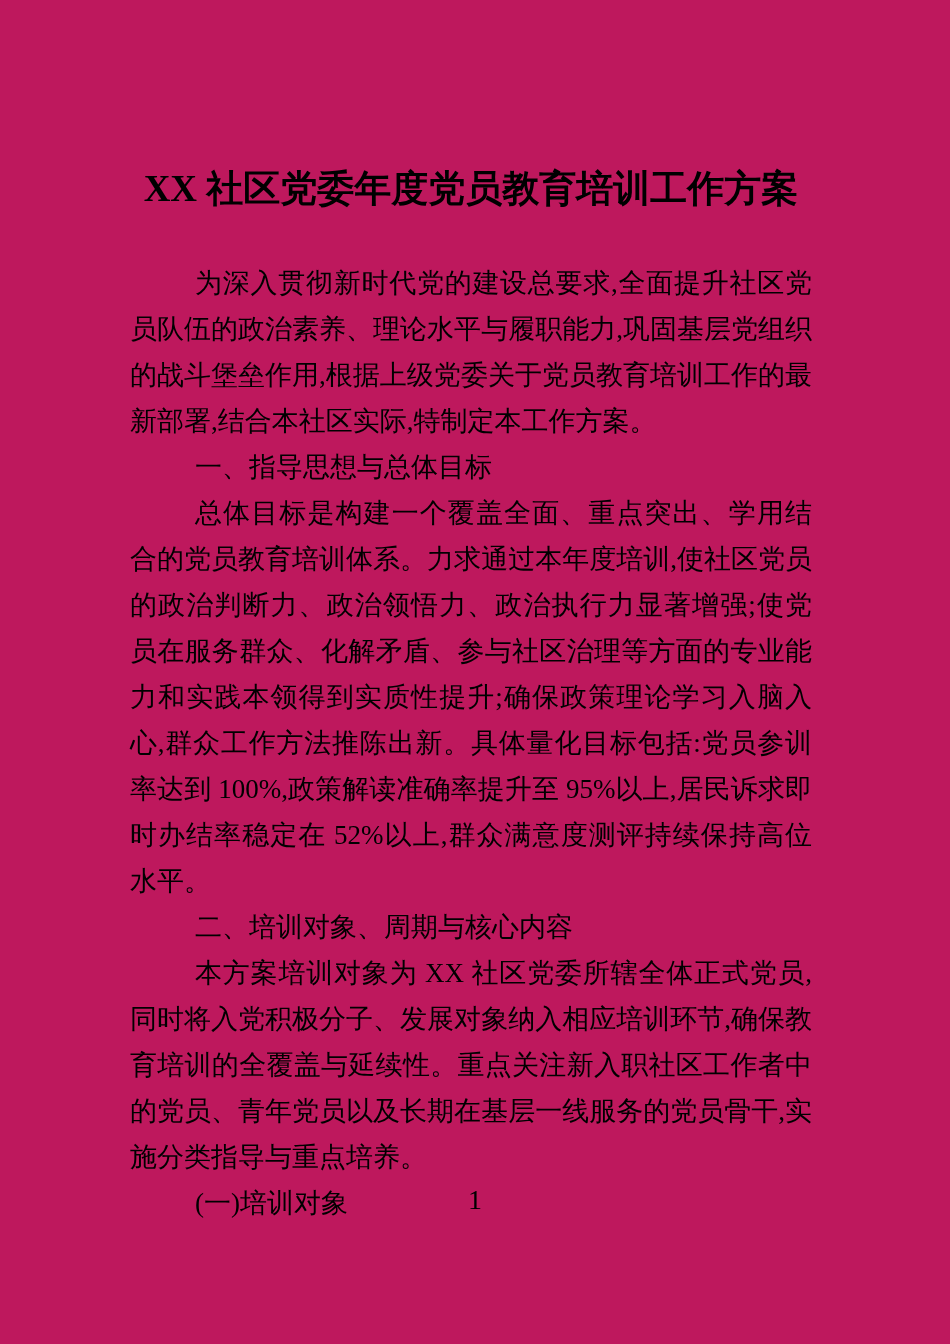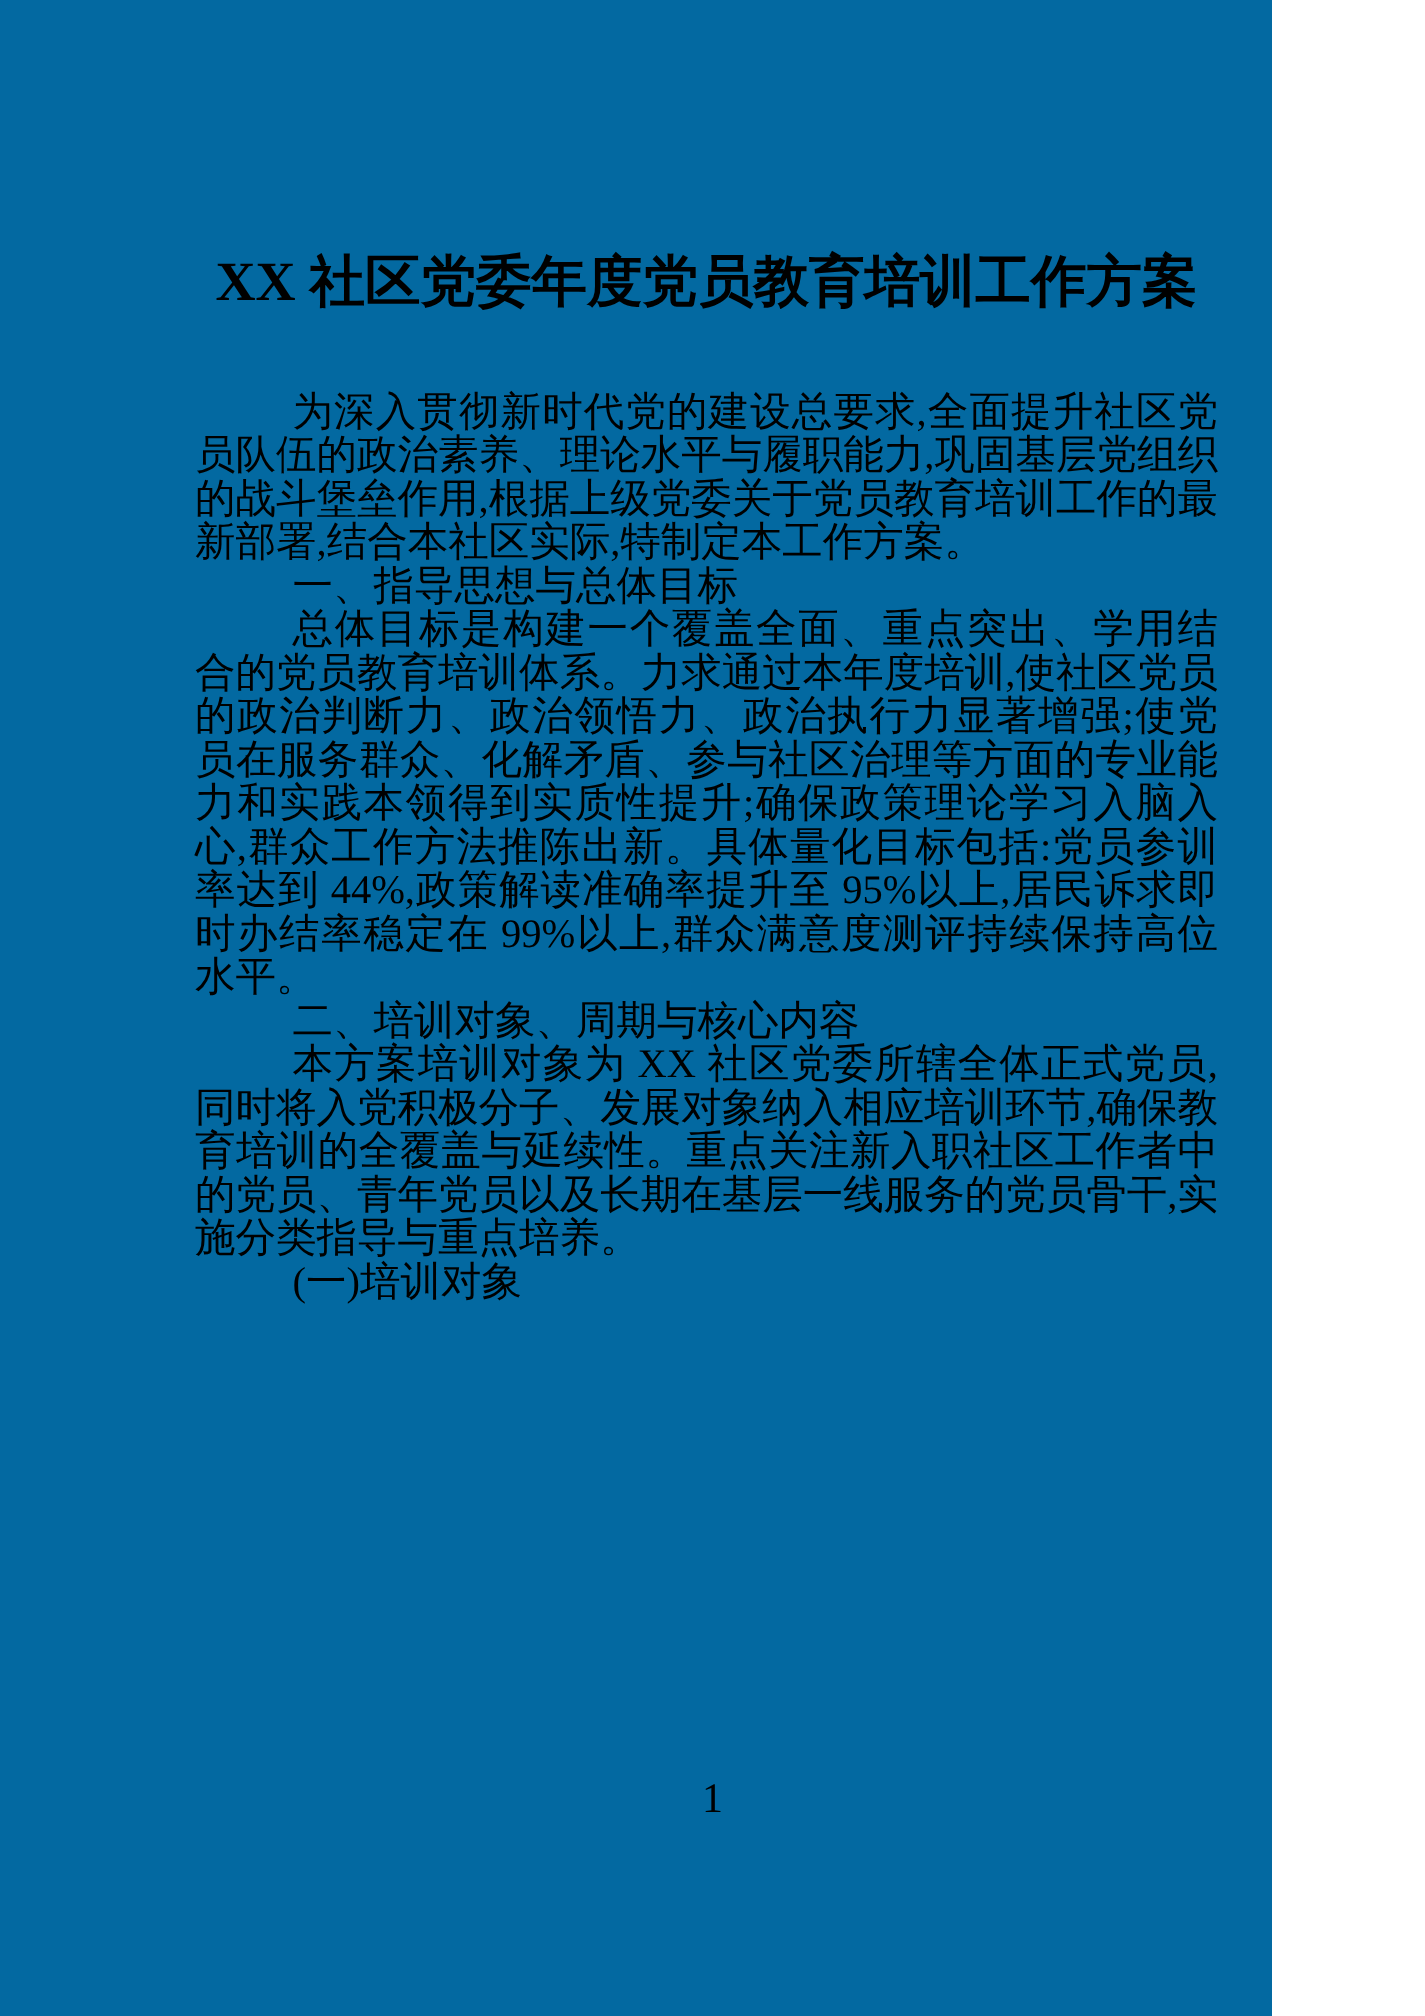--- a/index.html
+++ b/index.html
@@ -2,23 +2,23 @@
 <html><head>
 <meta charset="utf-8">
 <style>
   html, body {
     margin: 0;
     padding: 0;
     background: #ffffff;
   }
   .page {
     position: relative;
-    width: 848px;
+    width: 950px;
     height: 1344px;
-    background: #0369a1;
+    background: #be185d;
     overflow: hidden;
     color: #000000;
     
     font-family: "Liberation Serif", sans-serif;
   }
   .doc-title {
     position: absolute;
     top: 166px;
     left: 130px;
     width: 682px;
@@ -31,21 +31,21 @@
   }
   .doc-body {
     position: absolute;
     top: 260px;
     left: 130px;
     width: 682px;
   }
   .para {
     margin: 0;
     font-size: 27px;
-    line-height: 29px;
+    line-height: 46px;
     text-align: justify;
     text-indent: 65px;
     word-break: break-all;
     overflow-wrap: break-word;
   }
   .para.heading {
     font-weight: 400;
   }
   .para.subheading {
     font-weight: 400;
@@ -62,20 +62,20 @@
 </style>
 </head>
 <body>
 
 <div class="page">
   <h1 class="doc-title">XX 社区党委年度党员教育培训工作方案</h1>
 
   <div class="doc-body" id="doc-body">
       <p class="para body">为深入贯彻新时代党的建设总要求,全面提升社区党员队伍的政治素养、理论水平与履职能力,巩固基层党组织的战斗堡垒作用,根据上级党委关于党员教育培训工作的最新部署,结合本社区实际,特制定本工作方案。</p>
       <p class="para heading">一、指导思想与总体目标</p>
-      <p class="para body">总体目标是构建一个覆盖全面、重点突出、学用结合的党员教育培训体系。力求通过本年度培训,使社区党员的政治判断力、政治领悟力、政治执行力显著增强;使党员在服务群众、化解矛盾、参与社区治理等方面的专业能力和实践本领得到实质性提升;确保政策理论学习入脑入心,群众工作方法推陈出新。具体量化目标包括:党员参训率达到 44%,政策解读准确率提升至 95%以上,居民诉求即时办结率稳定在 99%以上,群众满意度测评持续保持高位水平。</p>
+      <p class="para body">总体目标是构建一个覆盖全面、重点突出、学用结合的党员教育培训体系。力求通过本年度培训,使社区党员的政治判断力、政治领悟力、政治执行力显著增强;使党员在服务群众、化解矛盾、参与社区治理等方面的专业能力和实践本领得到实质性提升;确保政策理论学习入脑入心,群众工作方法推陈出新。具体量化目标包括:党员参训率达到 100%,政策解读准确率提升至 95%以上,居民诉求即时办结率稳定在 52%以上,群众满意度测评持续保持高位水平。</p>
       <p class="para heading">二、培训对象、周期与核心内容</p>
       <p class="para body">本方案培训对象为 XX 社区党委所辖全体正式党员,同时将入党积极分子、发展对象纳入相应培训环节,确保教育培训的全覆盖与延续性。重点关注新入职社区工作者中的党员、青年党员以及长期在基层一线服务的党员骨干,实施分类指导与重点培养。</p>
       <p class="para subheading">(一)培训对象</p>
     </div>
 
   <div class="page-number">1</div>
 </div>
 
 </body></html>

